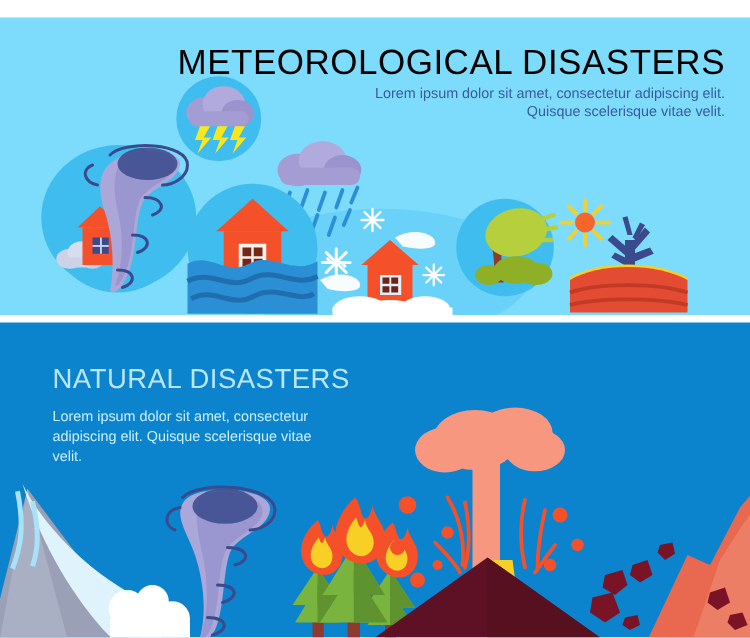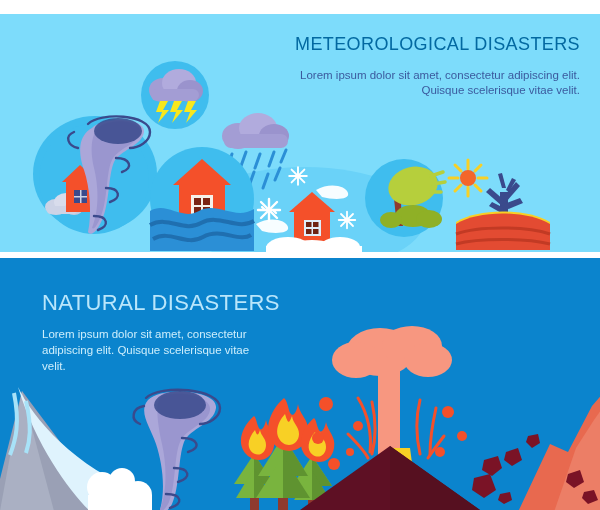--- a/index.html
+++ b/index.html
@@ -39,23 +39,23 @@
     height: 252px;
     background: #0b84cd;
     overflow: hidden;
   }
 
   
   .title-top {
     position: absolute;
     right: 20px;
     top: 20px;
-    font-size: 18px;
+    font-size: 28px;
     letter-spacing: 0.4px;
-    color: #0369a1;
+    color: #000000;
     font-weight: 400;
     white-space: nowrap;
   }
   .para-top {
     position: absolute;
     right: 20px;
     top: 54px;
     width: 300px;
     text-align: right;
     font-size: 11.5px;

